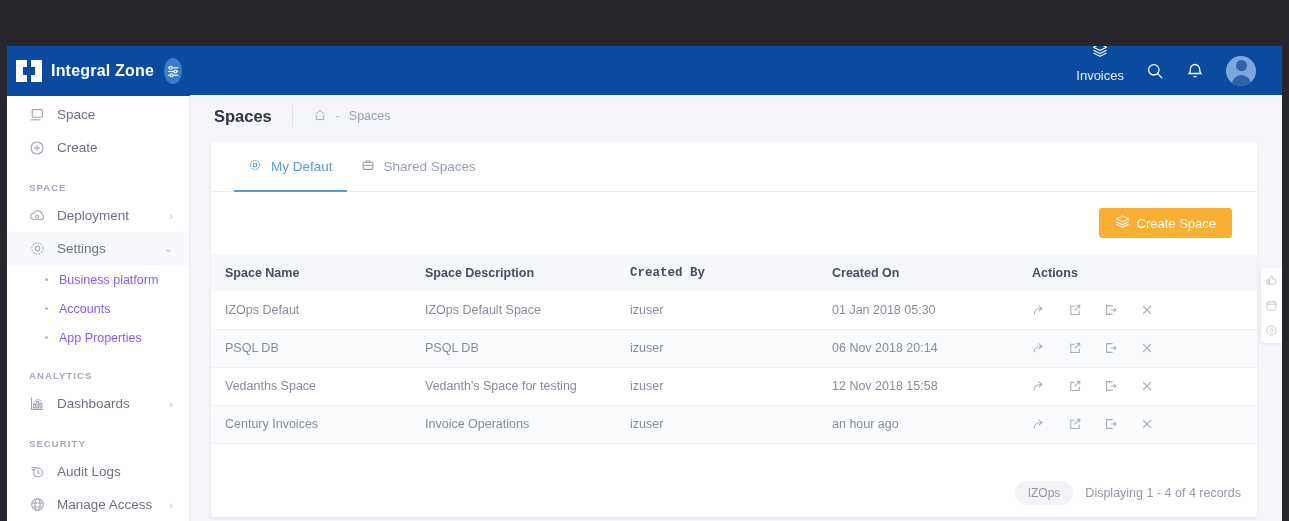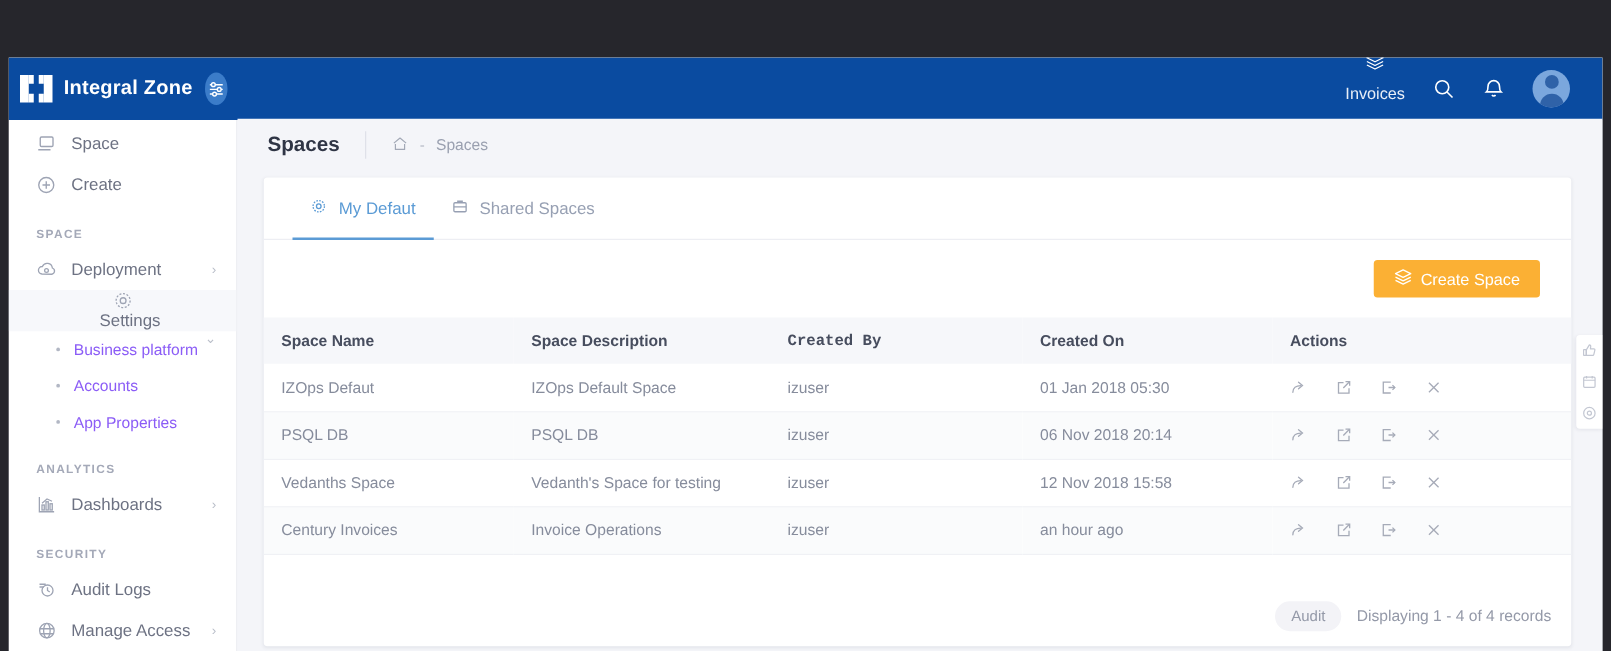--- a/index.html
+++ b/index.html
@@ -59,21 +59,21 @@
   
   .sidebar {
     position: absolute; left: 0; top: 50px; width: 183px; height: 442px;
     background: #fff; border-right: 1px solid #e9eaf0;
     padding-top: 2px;
   }
   .nav-item {
     display: flex; align-items: center; height: 33px; padding: 0 16px 0 22px;
     color: #6d7283; font-size: 13.5px; cursor: pointer; position: relative;
   }
-  .nav-item.active { background: #f7f8fb; flex-direction: column; }
+  .nav-item.active { background: #f7f8fb; }
   .nav-item .ni-icon { width: 22px; flex: none; display: flex; align-items: center; color: #9ea4b4; }
   .nav-item .ni-label { margin-left: 6px; white-space: nowrap; }
   .nav-item .ni-chev { margin-left: auto; color: #b9bec9; font-size: 11px; }
   .nav-section {
     font-size: 9.5px; letter-spacing: 1.1px; color: #a4a9b8;
     padding: 0 22px; margin: 18px 0 6px; font-weight: 600;
   }
   .sub-item {
     display: flex; align-items: center; height: 29px; padding-left: 38px;
     color: #8b5cf6; font-size: 12.5px; cursor: pointer;
@@ -525,21 +525,21 @@
                       <line x1="12.4" y1="3.6" x2="3.6" y2="12.4"></line>
                     </svg>
                   </span>
               </div>
             </td>
           </tr>
         </tbody>
       </table>
 
       <div class="card-footer">
-        <span class="select-badge">Audit</span>
+        <span class="select-badge">IZOps</span>
         <span class="records">Displaying 1 - 4 of 4 records</span>
       </div>
     </div>
 
     <div class="side-rail">
       <span>
         <svg width="13" height="13" viewBox="0 0 16 16" fill="none" stroke="currentColor" stroke-width="1.2" stroke-linejoin="round">
           <path d="M5 7.2 8 2.4c1 0 1.5.7 1.3 1.7L9 6.2h3.3c.8 0 1.3.7 1.1 1.4l-1 4c-.1.6-.6 1-1.2 1H5z"></path>
           <rect x="2.3" y="7" width="2.6" height="5.6" rx=".4"></rect>
         </svg>

